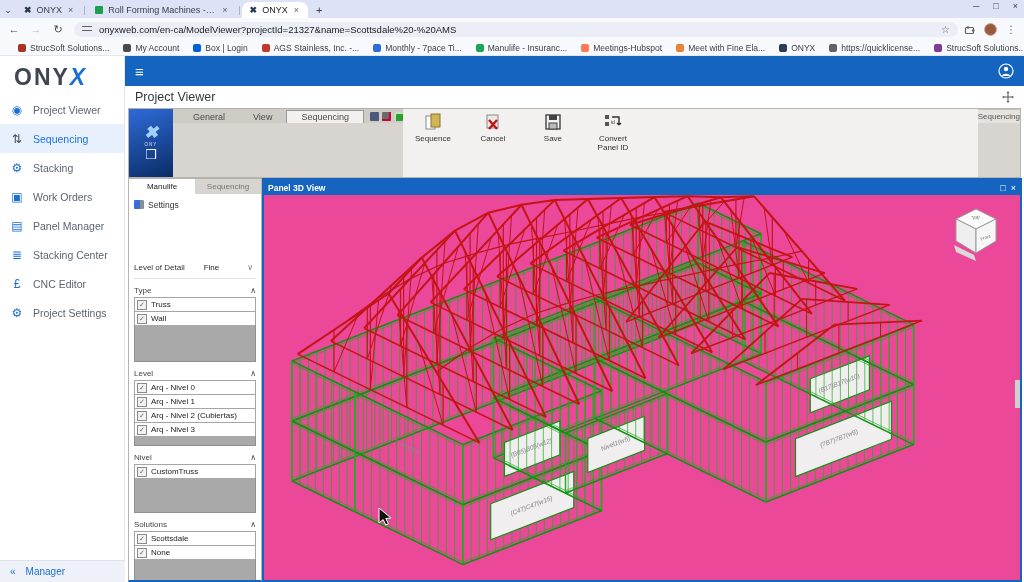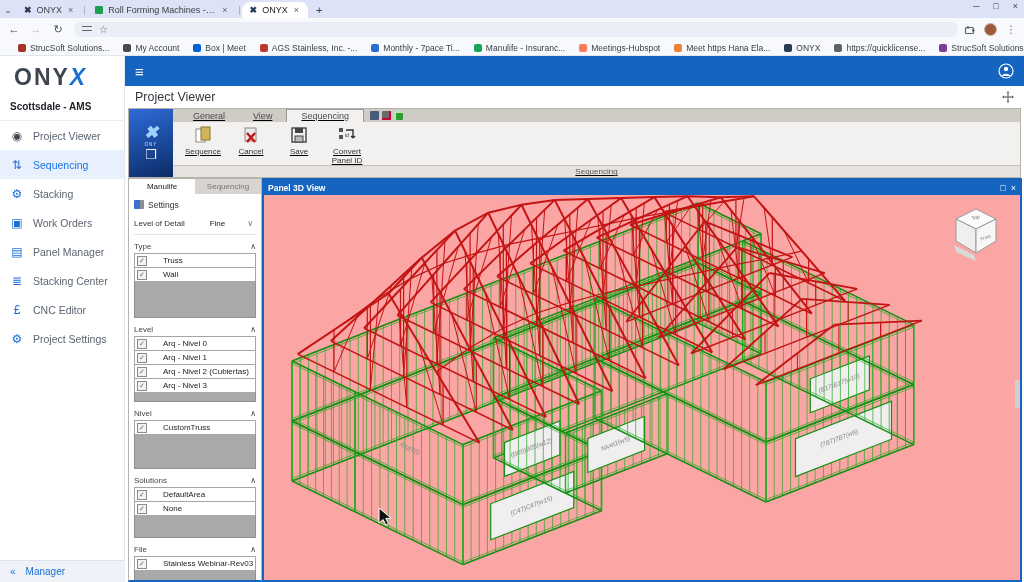--- a/index.html
+++ b/index.html
@@ -41,49 +41,49 @@
   .sitem.active{background:#e8f0fe;color:#1a73e8;}
   .sfoot{position:absolute;left:0;bottom:0;width:125px;height:22px;background:#eef1f8;border-top:1px solid #dde1ec;display:flex;align-items:center;gap:10px;padding-left:10px;box-sizing:border-box;color:#1a6fd4;font-size:10px;}
   
   .pghead{position:absolute;left:125px;top:86px;width:899px;height:22px;background:#fff;display:flex;align-items:center;justify-content:space-between;padding:0 10px;box-sizing:border-box;}
   .pghead .title{font-size:12.5px;color:#33373d;}
   .ribbon{position:absolute;left:128px;top:108px;width:893px;height:70px;background:#d8d5d0;border:1px solid #b6b3ae;box-sizing:border-box;display:flex;}
   .rtile{width:44px;height:100%;background:linear-gradient(160deg,#2e6bd8,#0a2c66);display:flex;flex-direction:column;align-items:center;justify-content:center;gap:2px;}
   .rtile .xx{font-size:17px;font-weight:bold;color:#9fd1ff;font-style:italic;line-height:14px;}
   .rtile .nm{font-size:4.5px;color:#cfe3ff;letter-spacing:1px;}
   .rtile .bx{font-size:13px;color:#f2f2f2;line-height:12px;}
-  .rbody{flex:1;display:flex;flex-direction:column;text-decoration:underline;}
+  .rbody{flex:1;display:flex;flex-direction:row;}
   .rtabs{height:14px;display:flex;align-items:flex-end;gap:0;background:#cfccc6;padding-left:6px;}
   .rtab{font-size:9px;color:#4a4a4a;padding:1px 14px;}
   .rtab.active{background:#f2f1ef;border:1px solid #9a9a9a;border-bottom:none;}
   .rmini{display:flex;gap:3px;align-items:center;margin:0 0 2px 6px;}
   .mic{width:9px;height:9px;border-radius:1px;}
-  .rbtns{flex:1;background:#f2f1ef;display:flex;align-items:flex-start;padding:3px 0 0 8px;gap:4px;}
+  .rbtns{flex:1;background:#f2f1ef;display:flex;align-items:flex-start;padding:3px 0 0 8px;gap:16px;}
   .rbtn{display:flex;flex-direction:column;align-items:center;width:44px;font-size:8px;color:#333;text-align:center;line-height:1.15;}
   .rbtn svg{margin-bottom:2px;}
   .rgroup{height:13px;background:#e6e3df;font-size:8px;color:#555;display:flex;align-items:center;justify-content:center;border-top:1px solid #c6c3be;}
   
   .filters{position:absolute;left:128px;top:178px;width:134px;height:404px;background:#fff;border:1px solid #b6b3ae;border-bottom:2px solid #1565c0;box-sizing:border-box;overflow:hidden;}
   .ftabs{height:15px;display:flex;background:#d8d5d0;}
   .ftab{flex:1;font-size:8px;display:flex;align-items:center;justify-content:center;color:#777;}
   .ftab.active{background:#fff;color:#222;}
   .fbody{padding:3px 5px;}
   .filtering{display:flex;align-items:center;gap:4px;font-size:8.5px;color:#333;height:15px;}
   .flicon{width:10px;height:9px;background:linear-gradient(90deg,#3a6fd0 55%,#8a8f97 55%);border-radius:1px;}
-  .lod{display:flex;align-items:center;gap:22px;height:22px;border-bottom:1px solid #e2e2e2;font-size:8px;color:#333;}
+  .lod{display:flex;align-items:center;gap:16px;height:22px;border-bottom:1px solid #e2e2e2;font-size:8px;color:#333;margin-top:44px;}
   .lodsel{flex:1;display:flex;justify-content:space-between;align-items:center;color:#222;padding:0 3px;}
   .fsec{margin-top:5px;}
   .fsechead{display:flex;justify-content:space-between;align-items:center;font-size:8px;color:#444;height:13px;}
-  .fitem{display:flex;align-items:center;height:13px;border:1px solid #a5a5a5;border-bottom:none;background:#fff;font-size:8px;color:#222;gap:16px;padding-left:2px;}
+  .fitem{display:flex;align-items:center;height:13px;border:1px solid #a5a5a5;border-bottom:none;background:#fff;font-size:8px;color:#222;gap:4px;padding-left:2px;}
   .fitem:last-of-type{border-bottom:1px solid #a5a5a5;}
   .cb{width:8px;height:8px;border:1px solid #8a8a8a;background:#f2f2f2;font-size:7px;line-height:8px;color:#6b6b6b;text-align:center;}
   .cb:before{content:"✓";}
   .filler{background:#a9a9a9;border:1px solid #8f8f8f;border-top:none;}
   
-  .panel3d{position:absolute;left:262px;top:178px;width:760px;height:404px;border:2px solid #1565c0;box-sizing:border-box;background:#fca5a5;}
+  .panel3d{position:absolute;left:262px;top:178px;width:760px;height:404px;border:2px solid #1565c0;box-sizing:border-box;background:#ec4899;}
   .p3dhead{height:15px;background:#1565c0;display:flex;align-items:center;justify-content:space-between;padding:0 4px;color:#fff;font-size:8.5px;font-weight:bold;}
   .p3dbtns{display:flex;gap:5px;font-size:9px;font-weight:normal;}
   .viewport{position:relative;width:100%;height:385px;overflow:hidden;}
   #scene{position:absolute;left:0;top:0;}
   .cube{position:absolute;right:12px;top:10px;}
   .cursor{position:absolute;left:114px;top:312px;}
   .scrollhint{position:absolute;right:0;top:185px;width:5px;height:28px;background:#cfcfcf;}
 </style>
 </head>
 <body>
@@ -119,20 +119,21 @@
 
   <div class="urlrow">
     <span class="navbtn">←</span>
     <span class="navbtn dim">→</span>
     <span class="navbtn">↻</span>
     <div class="omnibox">
       <span class="tune">
           <i></i>
           <i></i>
         </span>
+      <span class="url">onyxweb.com/en-ca/ModelViewer?projectId=21327&amp;name=Scottsdale%20-%20AMS</span>
       <span style="font-size:10px;color:#5f6368;">☆</span>
     </div>
     <div class="obicons">
       <svg width="11" height="11" viewBox="0 0 11 11">
           <rect x="1.5" y="3.5" width="8" height="6" rx="1" fill="none" stroke="#5f6368" stroke-width="1.2"></rect>
           <circle cx="4" cy="3.5" r="1.3" fill="#5f6368"></circle>
           <circle cx="9.2" cy="6.5" r="1.3" fill="#5f6368"></circle>
         </svg>
       <span class="avatar"></span>
       <span>⋮</span>
@@ -157,62 +158,61 @@
     <span class="bk">
         <span class="fav" style="background: rgb(169, 50, 38);"></span>
         <span>StrucSoft Solutions...</span>
       </span>
     <span class="bk">
         <span class="fav" style="background: rgb(74, 74, 74);"></span>
         <span>My Account</span>
       </span>
     <span class="bk">
         <span class="fav" style="background: rgb(0, 97, 213);"></span>
-        <span>Box | Meet</span>
+        <span>Box | Login</span>
       </span>
     <span class="bk">
         <span class="fav" style="background: rgb(192, 57, 43);"></span>
         <span>AGS Stainless, Inc. -...</span>
       </span>
     <span class="bk">
         <span class="fav" style="background: rgb(42, 111, 209);"></span>
         <span>Monthly - 7pace Ti...</span>
       </span>
     <span class="bk">
         <span class="fav" style="background: rgb(24, 165, 88);"></span>
         <span>Manulife - Insuranc...</span>
       </span>
     <span class="bk">
         <span class="fav" style="background: rgb(255, 122, 89);"></span>
         <span>Meetings-Hubspot</span>
       </span>
     <span class="bk">
         <span class="fav" style="background: rgb(232, 131, 58);"></span>
-        <span>Meet https Hana Ela...</span>
+        <span>Meet with Fine Ela...</span>
       </span>
     <span class="bk">
         <span class="fav" style="background: rgb(43, 58, 85);"></span>
         <span>ONYX</span>
       </span>
     <span class="bk">
         <span class="fav" style="background: rgb(95, 99, 104);"></span>
         <span>https://quicklicense...</span>
       </span>
     <span class="bk">
         <span class="fav" style="background: rgb(125, 60, 152);"></span>
         <span>StrucSoft Solutions...</span>
       </span>
 
     <span class="bksep" style="margin-left:6px;"></span>
 
   </div>
 
   <div class="sidebar">
     <div class="logo"><span>ONY</span><span class="lx">X</span></div>
-    <div class="proj">Scottsdale - AMS</div>
     <div class="sitem">
         <span class="ic">◉</span>
         <span>Project Viewer</span>
       </div>
     <div class="sitem active">
         <span class="ic">⇅</span>
         <span>Sequencing</span>
       </div>
     <div class="sitem">
         <span class="ic">⚙</span>
@@ -393,21 +393,21 @@
         <div class="filler" style="height:34px;"></div>
       </div>
 
       <div class="fsec">
         <div class="fsechead">
             <span>Solutions</span>
             <span>∧</span>
           </div>
         <div class="fitem">
             <span class="cb"></span>
-            <span>DefaultArea</span>
+            <span>Scottsdale</span>
           </div>
         <div class="fitem">
             <span class="cb"></span>
             <span>None</span>
           </div>
         <div class="filler" style="height:22px;"></div>
       </div>
 
       <div class="fsec">
         <div class="fsechead">

